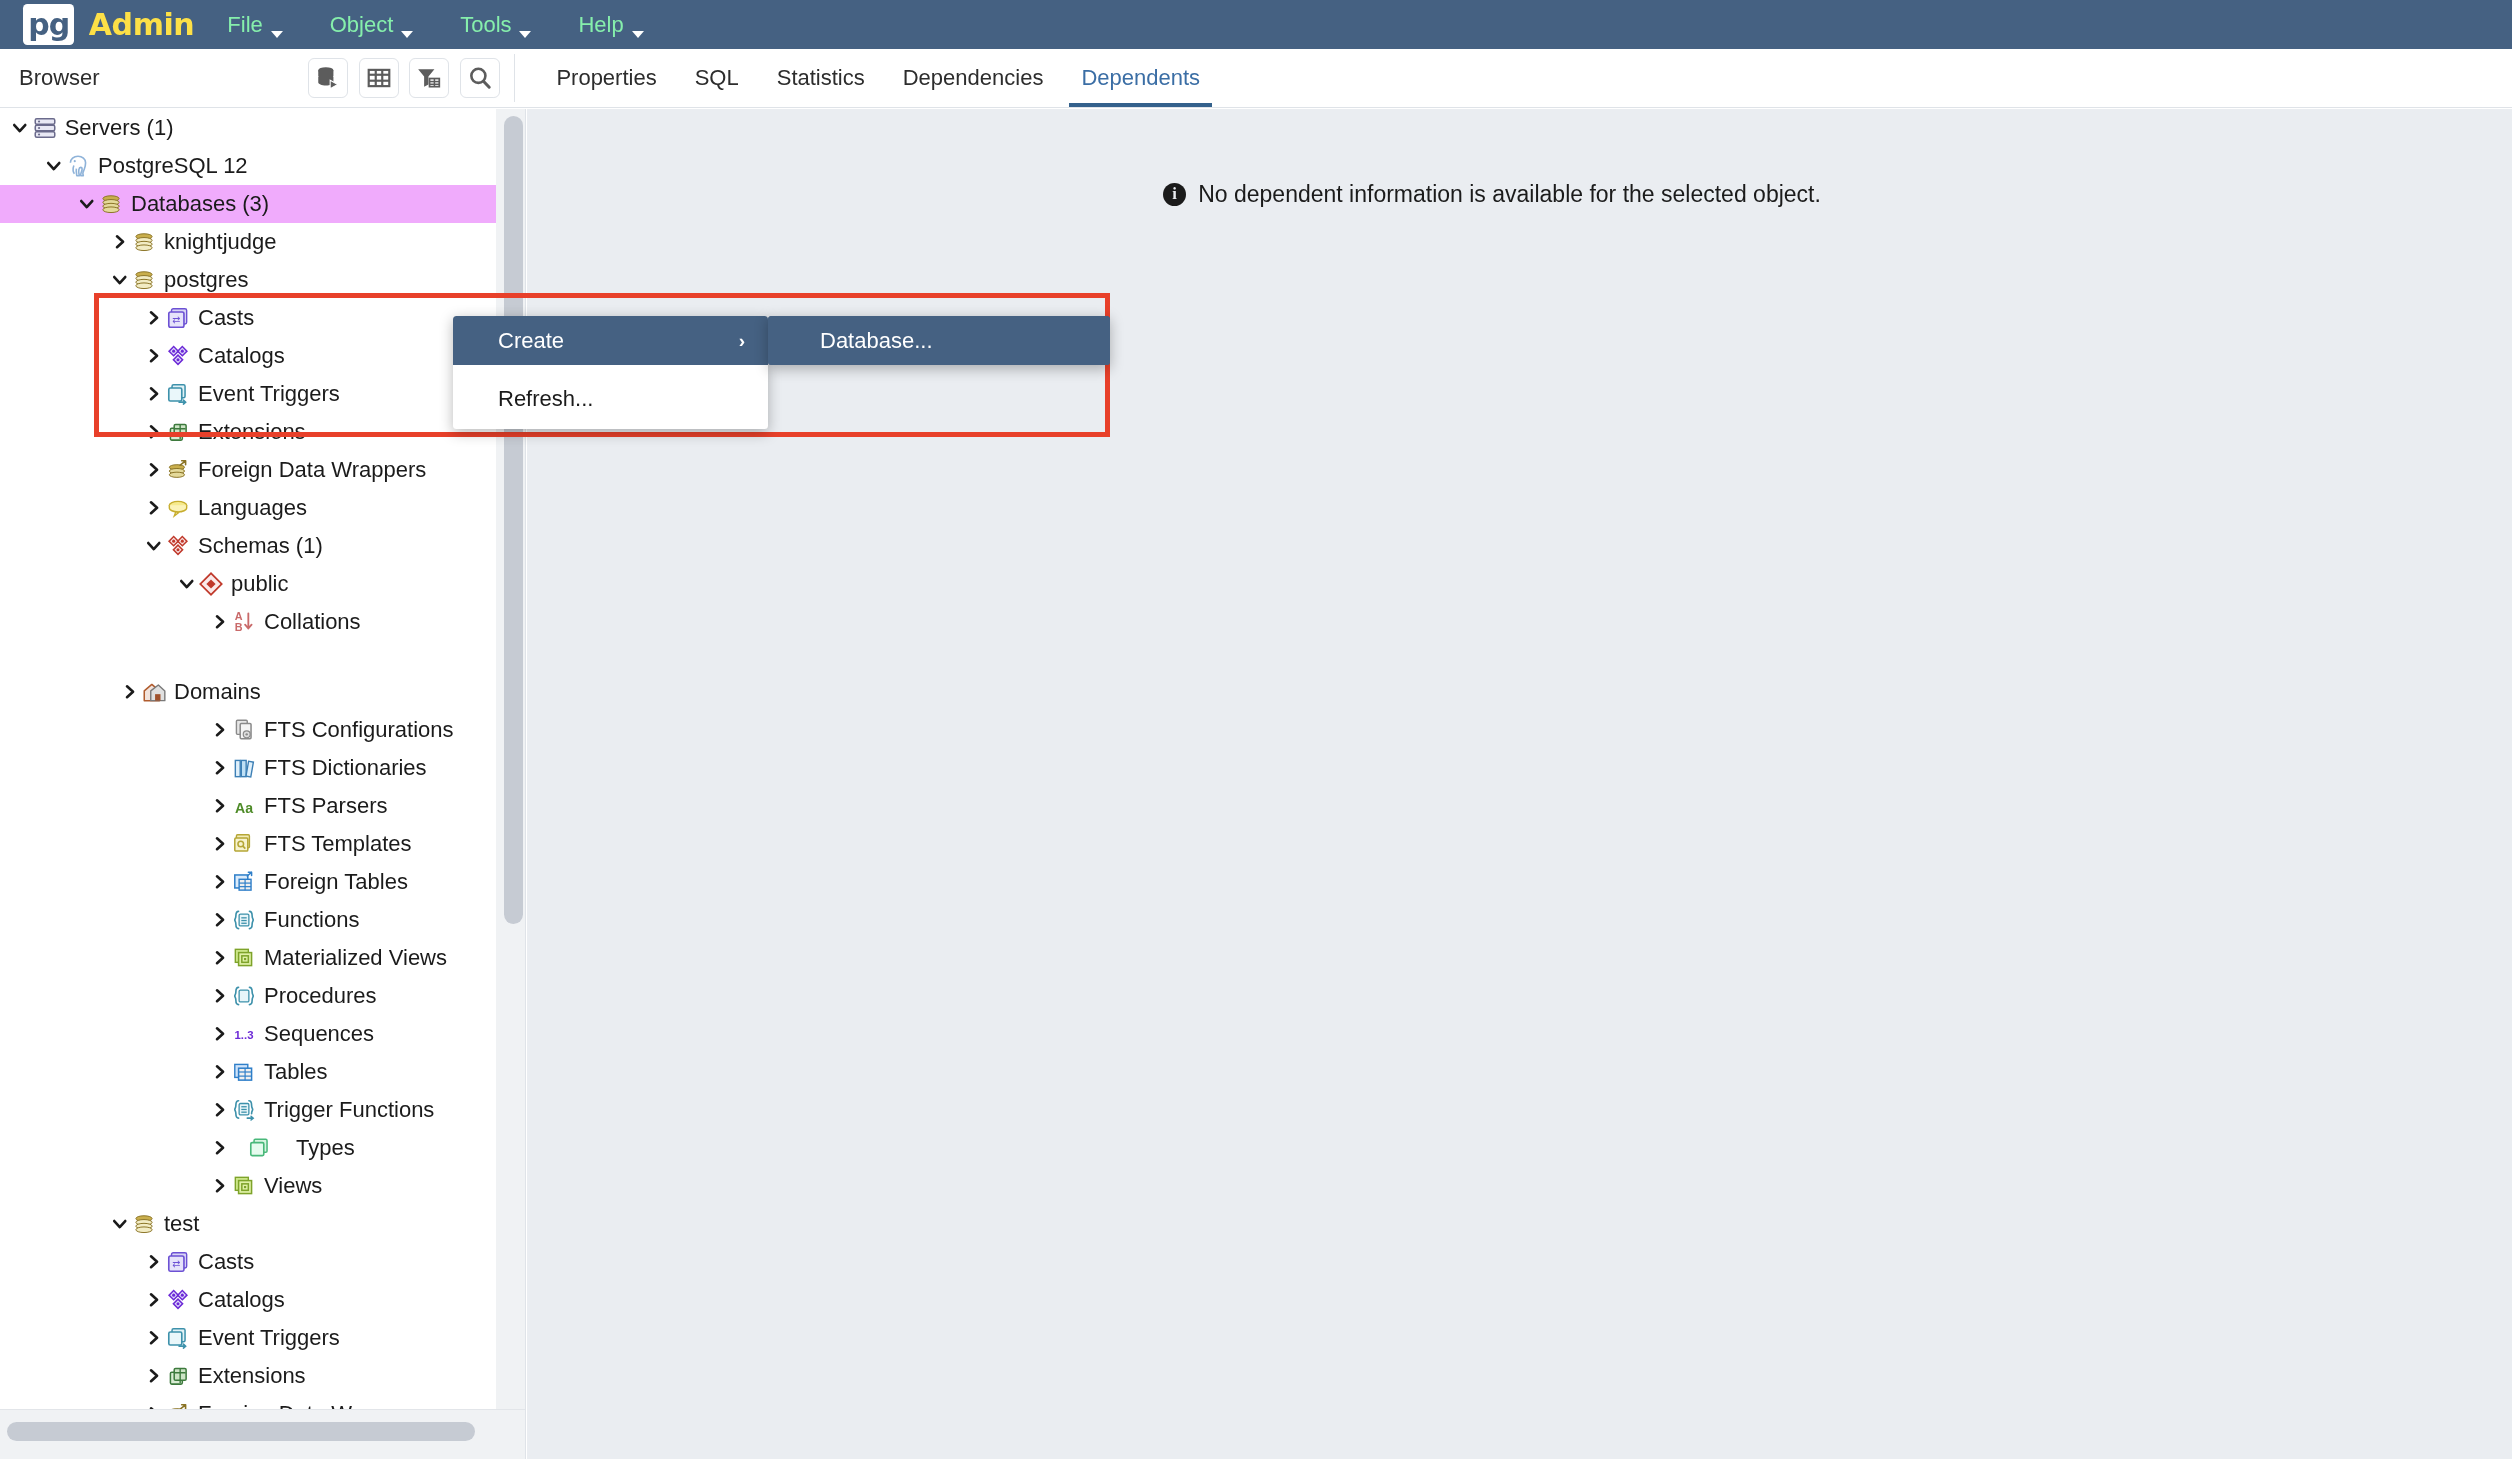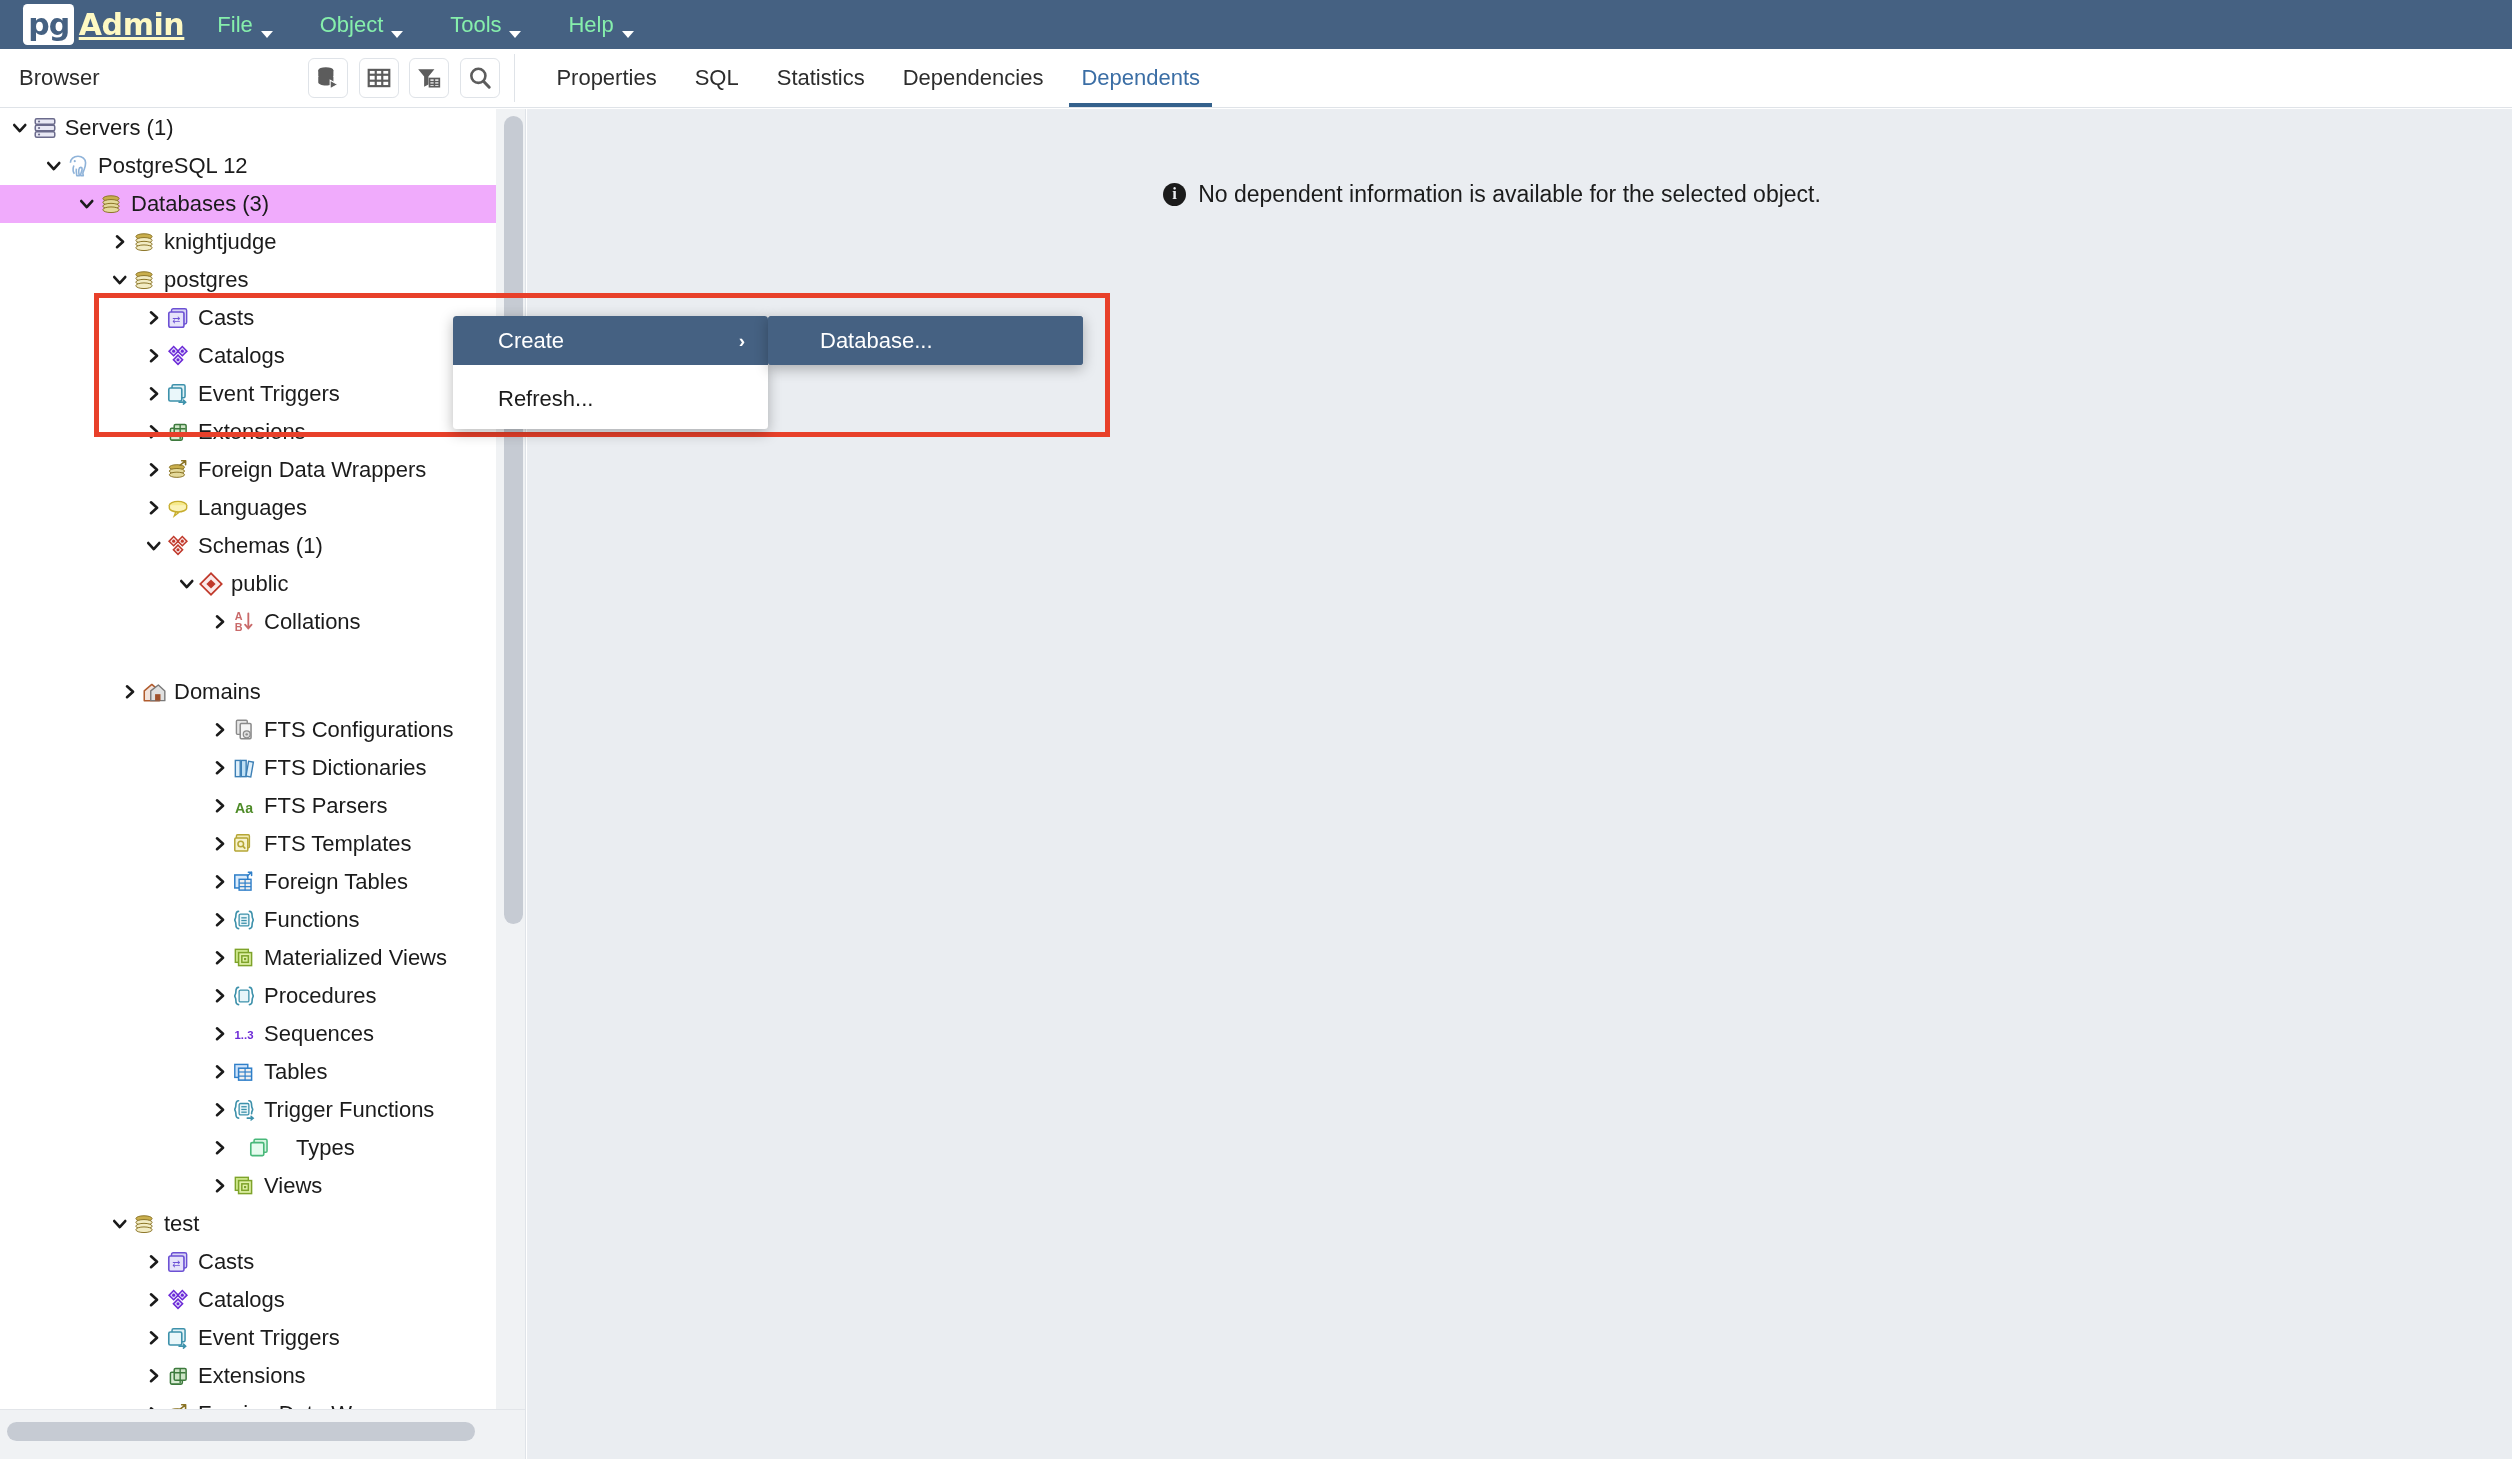--- a/index.html
+++ b/index.html
@@ -28,27 +28,26 @@
     color: #456182;
     font-weight: bold;
     font-size: 30px;
     line-height: 35px;
     padding: 2.6px 4.4px 2.6px 5.2px;
     border-radius: 4.4px;
     font-family: "DejaVu Sans", sans-serif;
     letter-spacing: -0.9px;
   }
   .logo-admin {
-    color: #fef9c3;
+    color: #fde047;
     font-weight: bold;
     font-size: 30px;
     letter-spacing: -0.4px;
-    margin-left: 5px;
+    margin-left: 15px;
     font-family: "DejaVu Sans", sans-serif;
-    text-decoration: underline;
   }
   .menu-item {
     color: #86efac;
     font-size: 22px;
     padding: 7px 14px;
     margin-left: 19px;
     display: flex;
     align-items: flex-end;
     gap: 7.9px;
     cursor: default;
@@ -262,21 +261,21 @@
   .ctx-item.highlighted {
     background: #456182;
     color: #ffffff;
   }
   .ctx-sep { height: 9.6px; background: #ffffff; }
   .ctx-arrow { font-size: 19px; font-weight: bold; }
 
   #ctx-submenu {
     position: absolute;
     left: 768px; top: 207px;
-    width: 315px;
+    width: 342px;
     background: #456182;
     box-shadow: 0 3.5px 14px rgba(0,0,0,0.28);
     border-radius: 3.5px;
     z-index: 50;
     overflow: hidden;
   }
   #ctx-submenu .ctx-item {
     color: #ffffff;
     padding-left: 52px;
   }

